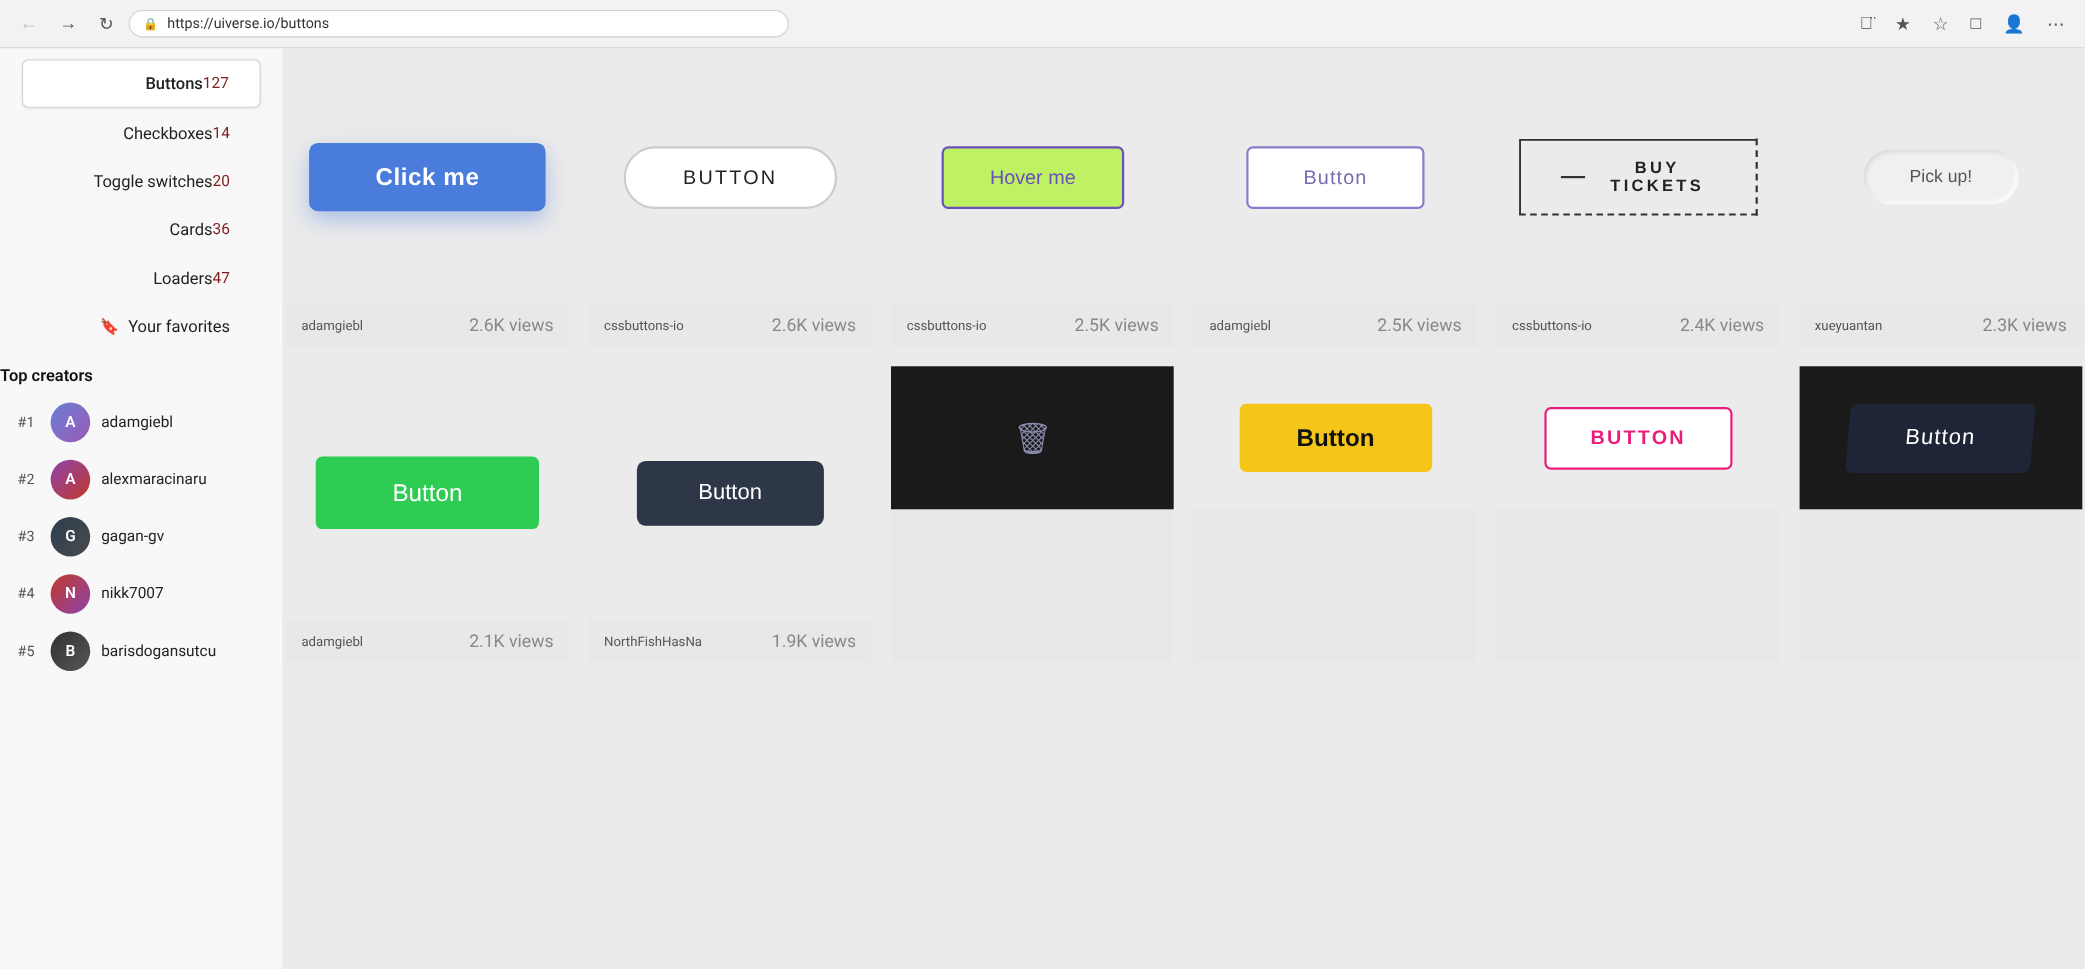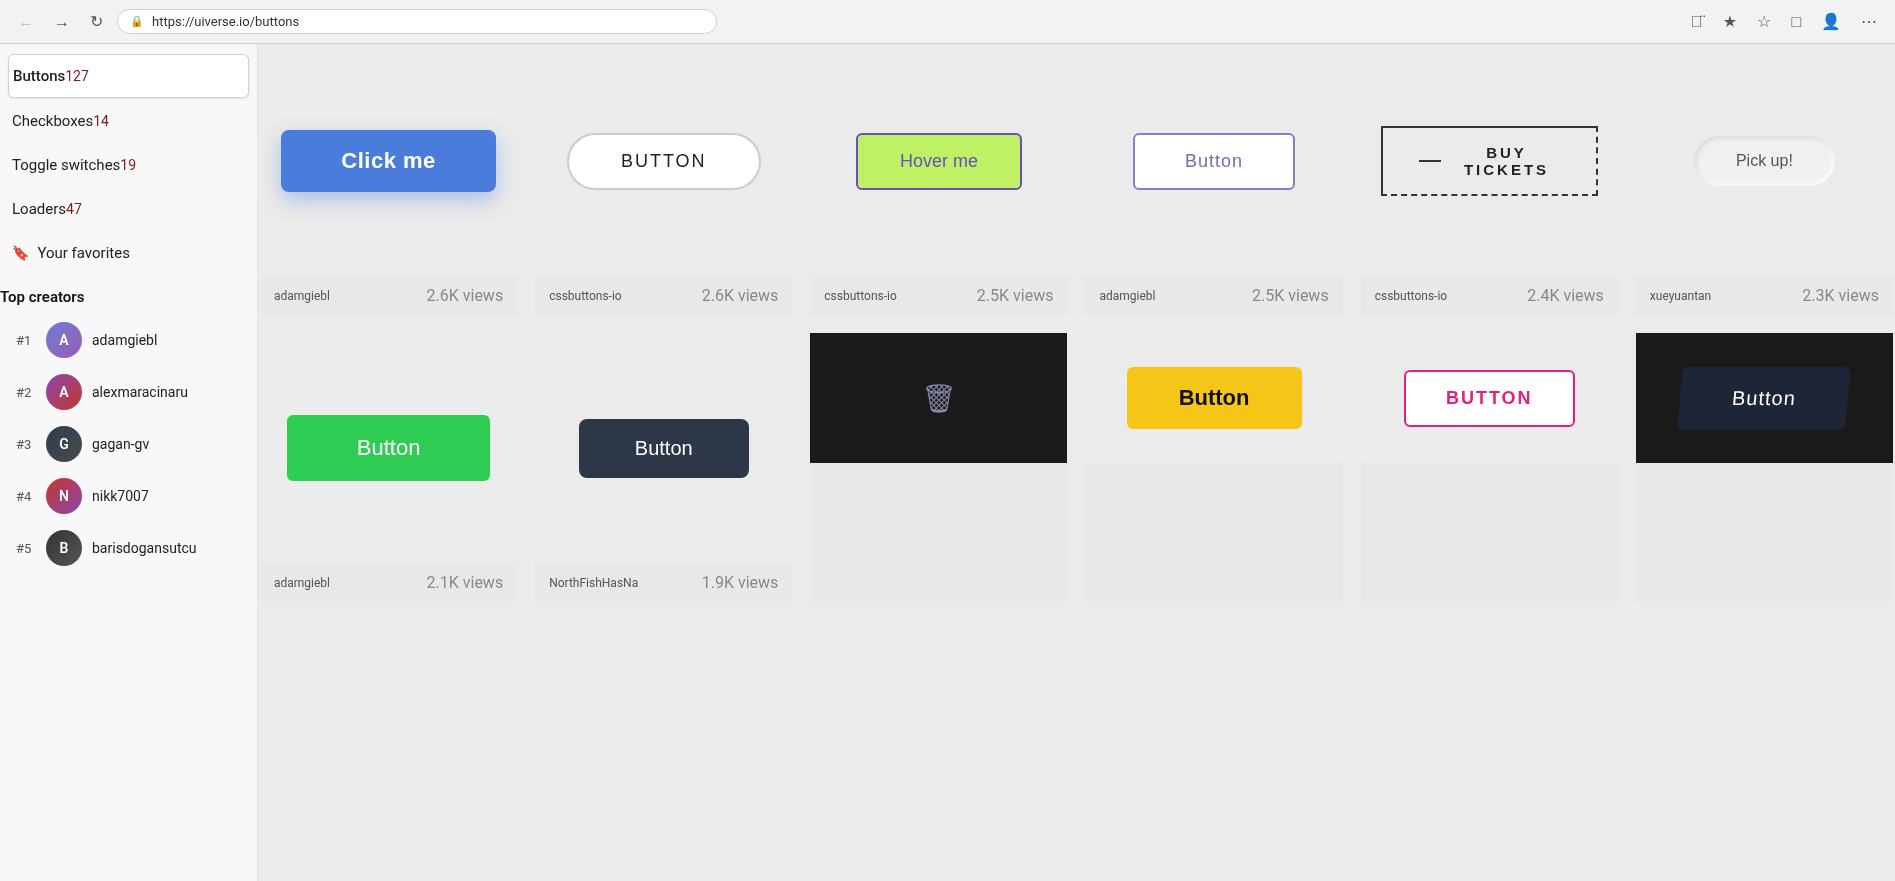--- a/index.html
+++ b/index.html
@@ -66,25 +66,25 @@
       width: 258px;
       background: #f8f8f8;
       border-right: 1px solid #e0e0e0;
       padding: 8px 0;
       overflow-y: auto;
       flex-shrink: 0;
     }
     .sidebar-item {
       display: flex;
       align-items: center;
-      justify-content: flex-start;
-      padding: 12px 4px;
-      cursor: pointer;
-      border-radius: 6px;
-      margin: 2px 8px;
+      justify-content: flex-end;
+      padding: 12px 28px;
+      cursor: pointer;
+      border-radius: 6px;
+      margin: 2px 20px;
     }
     .sidebar-item.active {
       background: white;
       border: 1px solid #d0d0d0;
       box-shadow: 0 1px 3px rgba(0,0,0,0.08);
     }
     .sidebar-item-label {
       font-size: 15px;
       color: #222;
       font-weight: 400;
@@ -370,21 +370,25 @@
         <div class="sidebar-item active">
           <span class="sidebar-item-label">Buttons</span>
           <span class="sidebar-item-count">127</span>
         </div>
         <div class="sidebar-item">
           <span class="sidebar-item-label">Checkboxes</span>
           <span class="sidebar-item-count">14</span>
         </div>
         <div class="sidebar-item">
           <span class="sidebar-item-label">Toggle switches</span>
-          <span class="sidebar-item-count">19</span>
+          <span class="sidebar-item-count">20</span>
+        </div>
+        <div class="sidebar-item">
+          <span class="sidebar-item-label">Cards</span>
+          <span class="sidebar-item-count">36</span>
         </div>
         <div class="sidebar-item">
           <span class="sidebar-item-label">Loaders</span>
           <span class="sidebar-item-count">47</span>
         </div>
         <div class="sidebar-item">
           <div class="sidebar-item-with-icon">
       <span style="font-size:14px;">🔖</span>
       <span class="sidebar-item-label">Your favorites</span>
     </div>

